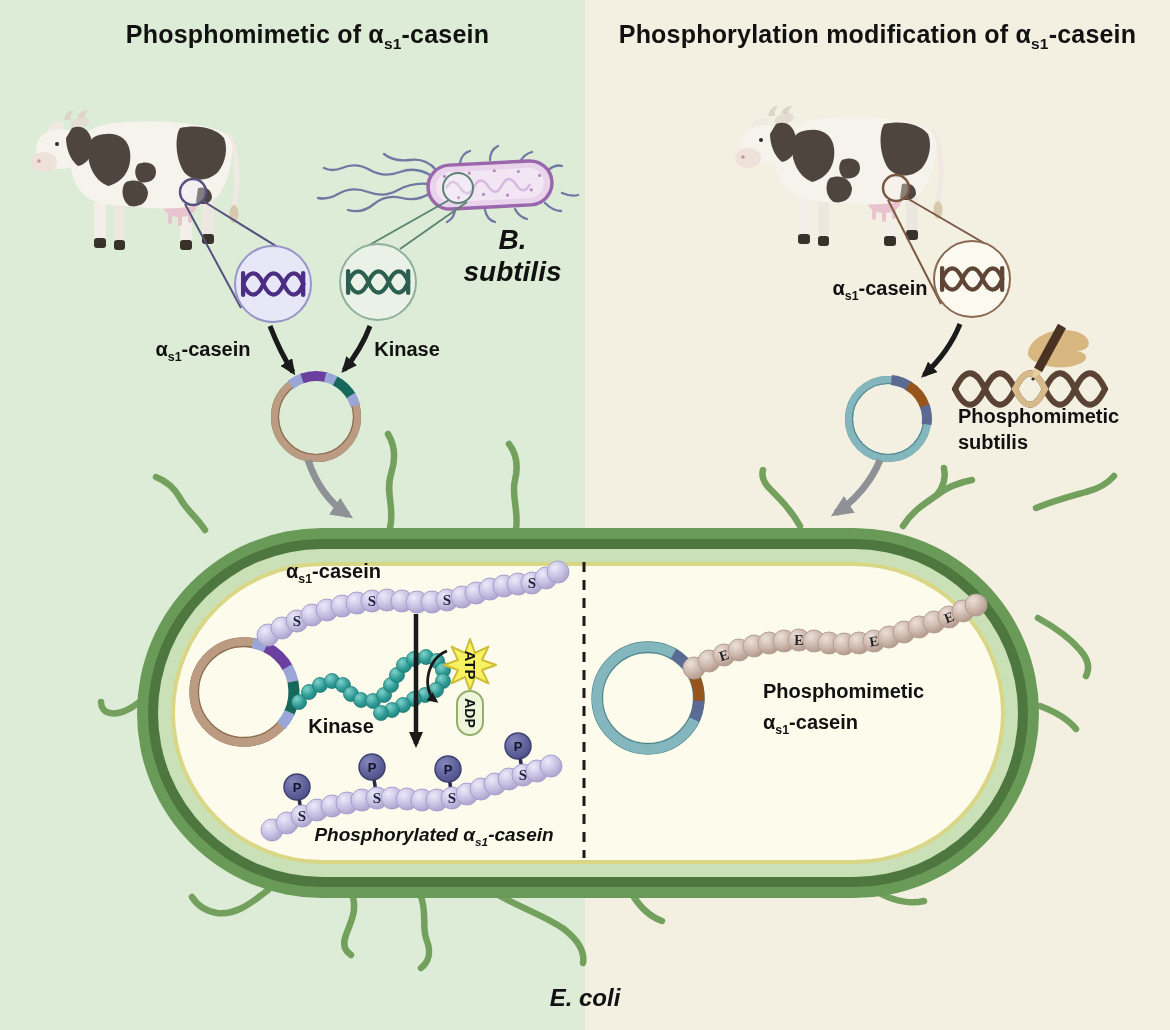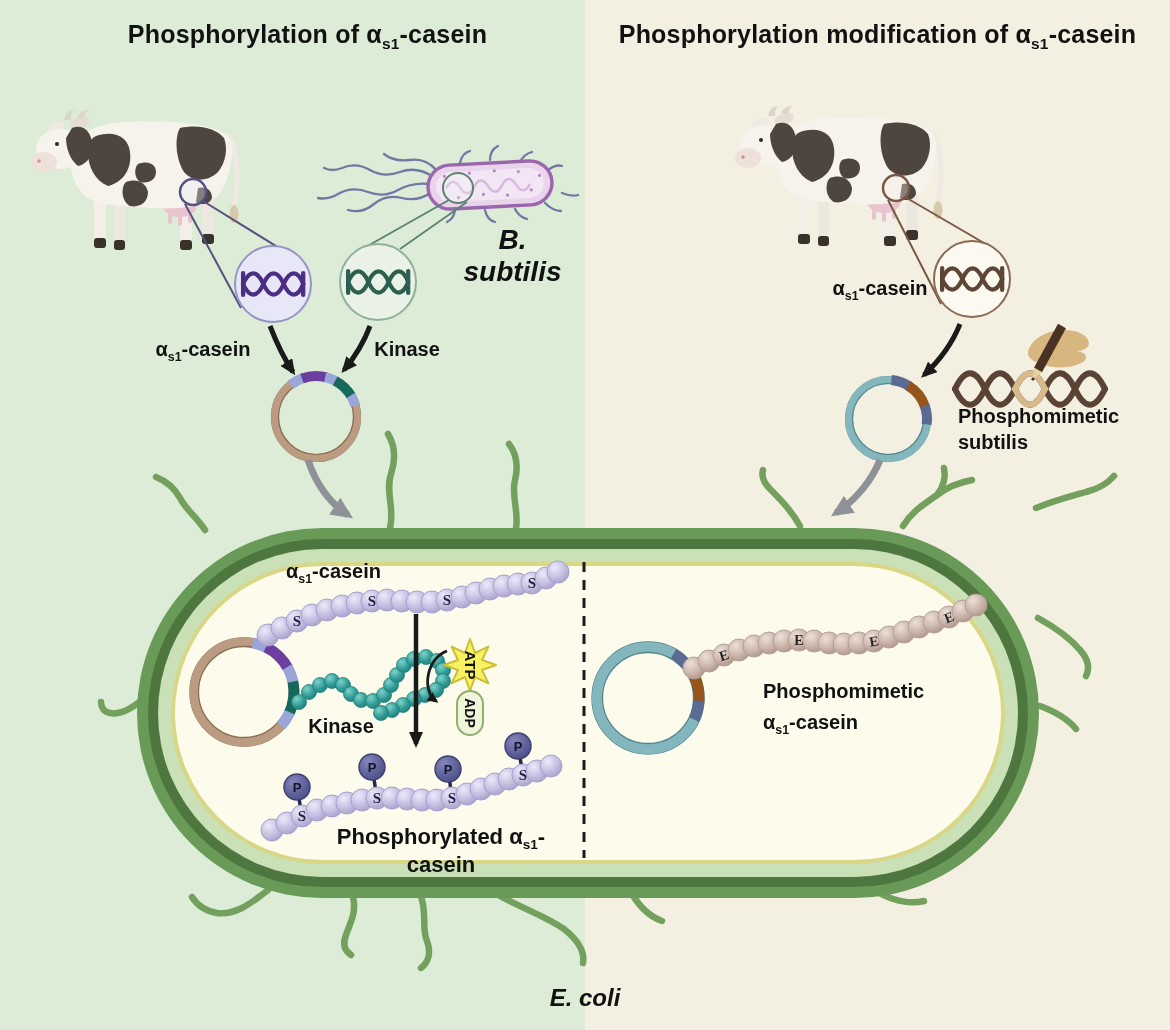--- a/index.html
+++ b/index.html
@@ -397,35 +397,35 @@
   <path d="M1028,352 C1030,342 1040,334 1054,331 C1070,328 1084,332 1088,340 C1091,346 1086,351 1076,351 C1086,352 1089,358 1083,362 C1074,368 1056,369 1044,365 C1034,362 1027,358 1028,352 Z" fill="#d8b67f"></path>
   <g>
     <polygon points="1034,367.8 1042,372.2 1066,328.2 1058,323.8" fill="#4a3223"></polygon>
     <polygon points="1034,367.8 1042,372.2 1032,380" fill="#e6cfa0"></polygon>
     <circle cx="1033" cy="379" r="1.6" fill="#3a2a1c"></circle>
   </g>
 </g>
 <path d="M880,460 C872,480 856,500 836,513" stroke="#8e9195" stroke-width="7" fill="none" marker-end="url(#mG)"></path>
 </svg>
 
-<div class="lbl title" style="left:30px;top:20px;width:555px;"><span>Phosphorylation of α</span><sub>s1</sub><span>-casein</span></div>
+<div class="lbl title" style="left:30px;top:20px;width:555px;"><span>Phosphomimetic of α</span><sub>s1</sub><span>-casein</span></div>
 
 <div class="lbl title" style="left:590px;top:20px;width:575px;"><span>Phosphorylation modification of α</span><sub>s1</sub><span>-casein</span></div>
 
 <div class="lbl italic c" style="left:455px;top:224px;width:115px;font-size:28px;"><span>B. subtilis</span></div>
 
 <div class="lbl c" style="left:148px;top:338px;width:110px;font-size:20px;"><span>α</span><sub>s1</sub><span>-casein</span></div>
 
 <div class="lbl c" style="left:368px;top:338px;width:78px;font-size:20px;"><span>Kinase</span></div>
 
 <div class="lbl c" style="left:828px;top:277px;width:104px;font-size:20px;"><span>α</span><sub>s1</sub><span>-casein</span></div>
 
 <div class="lbl" style="left:958px;top:403px;font-size:20px;line-height:26px;"><span>Phosphomimetic</span><br><span>subtilis</span></div>
 
 <div class="lbl" style="left:286px;top:560px;font-size:20px;"><span>α</span><sub>s1</sub><span>-casein</span></div>
 
 <div class="lbl c" style="left:303px;top:715px;width:76px;font-size:20px;"><span>Kinase</span></div>
 
-<div class="lbl c" style="left:308px;top:824px;width:266px;font-size:22px;"><span>Phosphorylated α</span><sub>s1</sub><span>-casein</span></div>
+<div class="lbl c" style="left:301px;top:824px;width:266px;font-size:19px;font-style:italic;"><span>Phosphorylated α</span><sub>s1</sub><span>-casein</span></div>
 
 <div class="lbl" style="left:763px;top:676px;font-size:20px;line-height:31px;"><span>Phosphomimetic</span><br><span>α</span><sub>s1</sub><span>-casein</span></div>
 
 <div class="lbl italic c" style="left:505px;top:984px;width:160px;font-size:24px;"><span>E. coli</span></div>
 
 </body></html>

